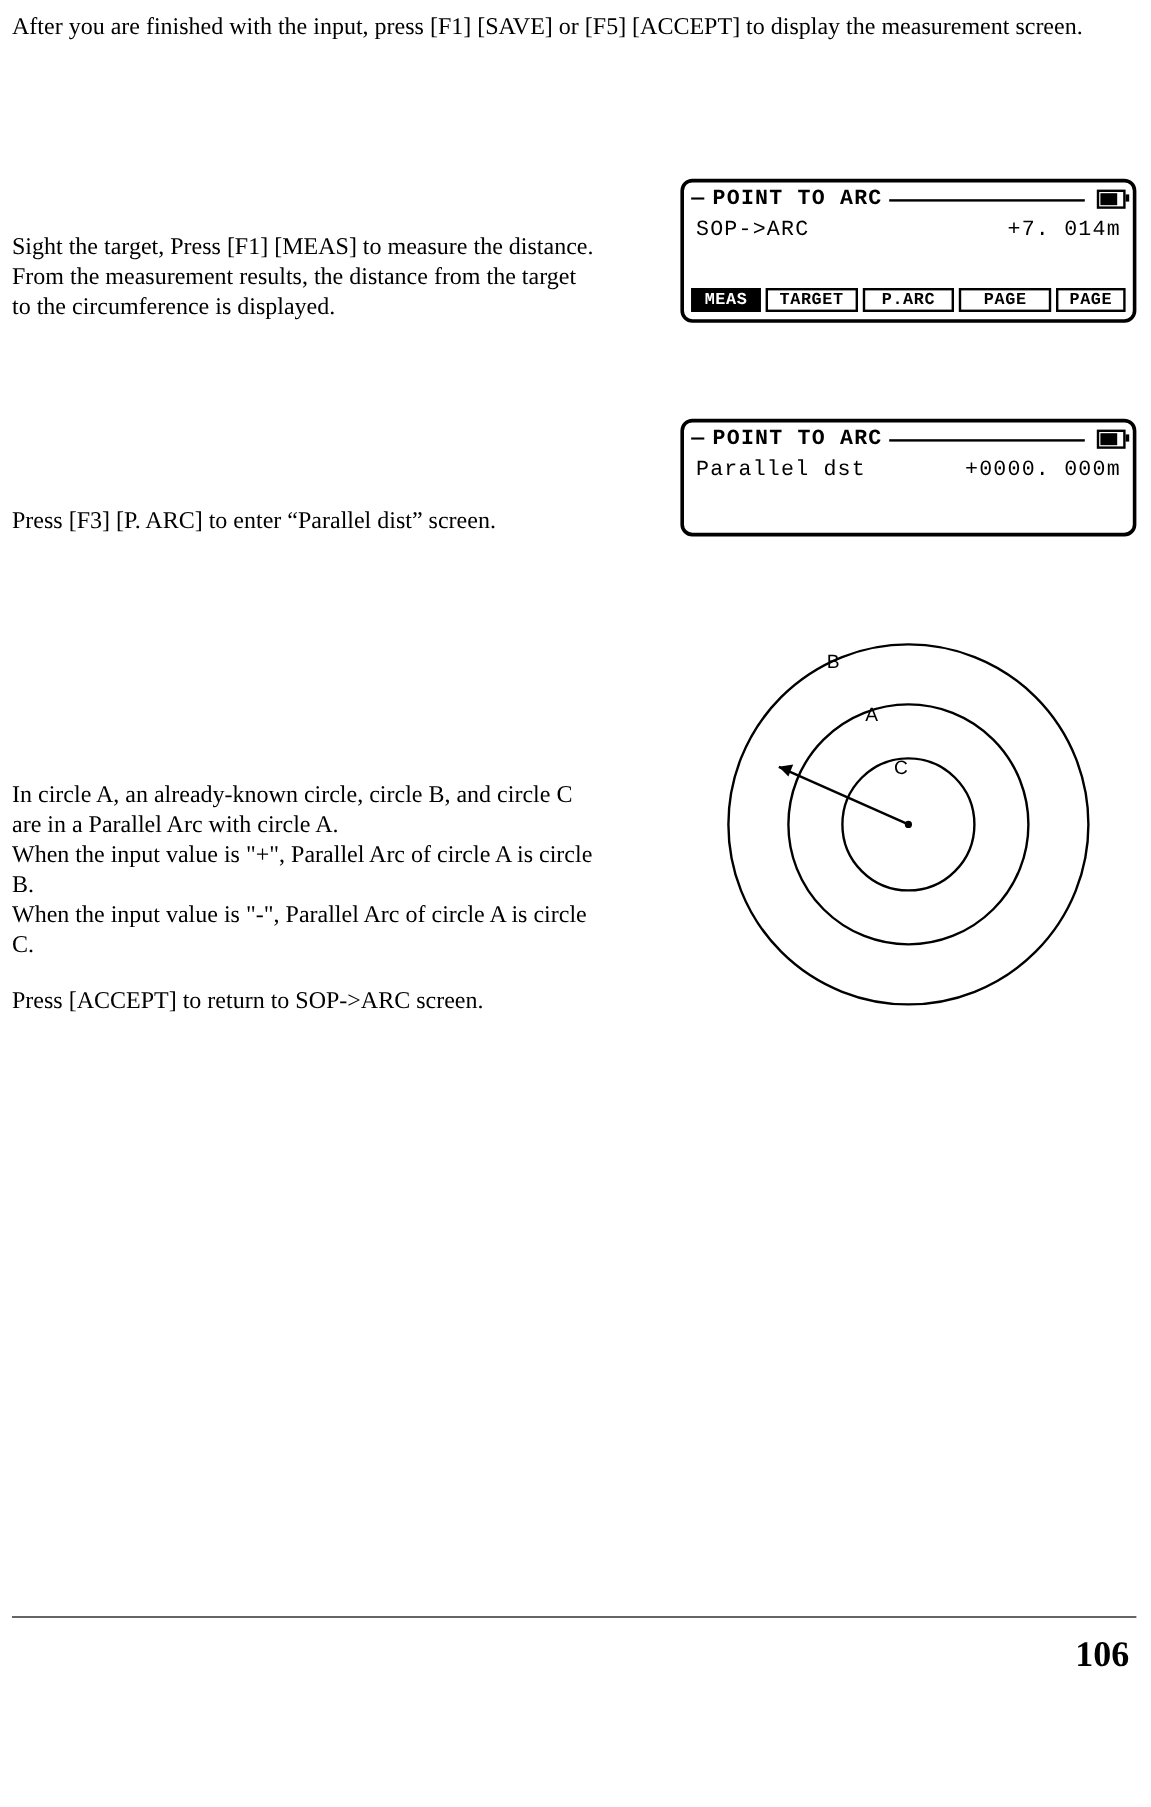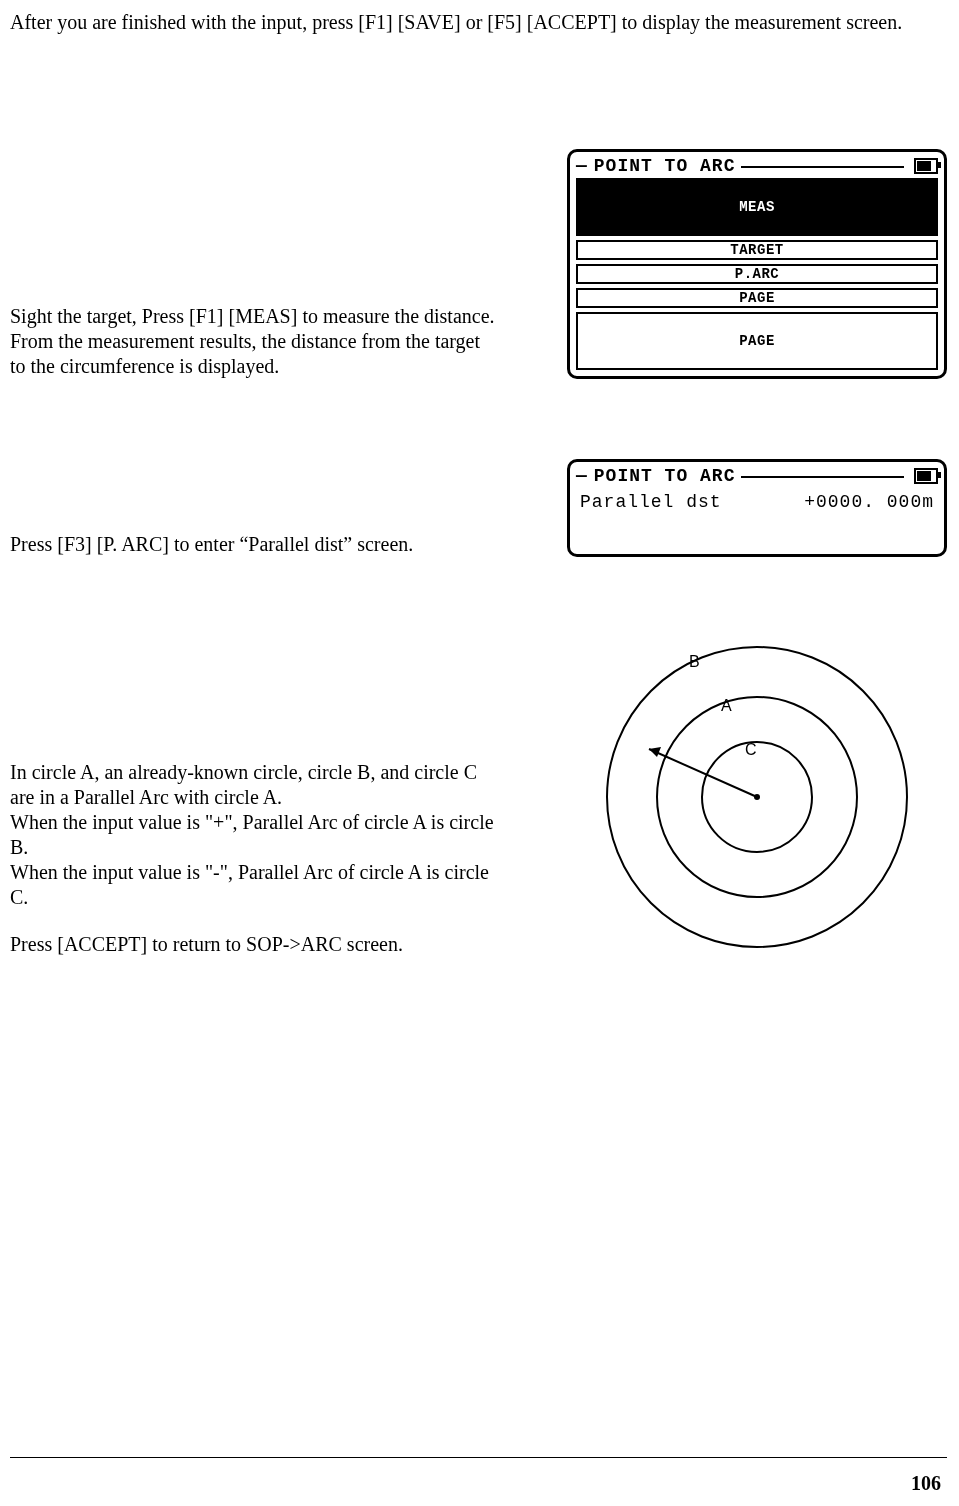--- a/index.html
+++ b/index.html
@@ -53,21 +53,20 @@
     justify-content: space-between;
     font-size: 18px;
     padding: 6px 4px 36px 4px;
     letter-spacing: 1px;
     white-space: pre;
   }
   .lcd-softkeys {
     display: flex;
     gap: 4px;
     margin-top: 2px;
-    flex-direction: column;
   }
   .softkey {
     flex: 1;
     height: 20px;
     border: 2px solid #000;
     font-size: 14px;
     font-weight: bold;
     letter-spacing: 0.5px;
     display:flex;
     align-items:center;
@@ -105,21 +104,21 @@
     margin-right: 30px;
   }
 
   .footer-line {
     border-top: 1.5px solid #000;
     margin-top: 500px;
   }
   .page-num {
     text-align: right;
     font-weight: bold;
-    font-size: 20px;
+    font-size: 30px;
     padding: 14px 6px 20px 0;
   }
 
   p { margin: 0; }
   .spacer { height: 22px; }
 
 </style>
 </head>
 <body>
 
@@ -130,20 +129,24 @@
   <div class="col-fig">
     <div class="lcd">
       <div class="lcd-title-row">
         <span class="dash">—</span>
         <span>POINT TO ARC</span>
         <span class="trail"></span>
         <span class="battery-icon">
             <span class="fill"></span>
           </span>
       </div>
+      <div class="lcd-body">
+        <span>SOP-&gt;ARC</span>
+        <span>+7. 014m</span>
+      </div>
       <div class="lcd-softkeys">
         <div class="softkey filled shrink">MEAS</div>
         <div class="softkey">TARGET</div>
         <div class="softkey">P.ARC</div>
         <div class="softkey">PAGE</div>
         <div class="softkey shrink">PAGE</div>
       </div>
     </div>
   </div>
 </div>

